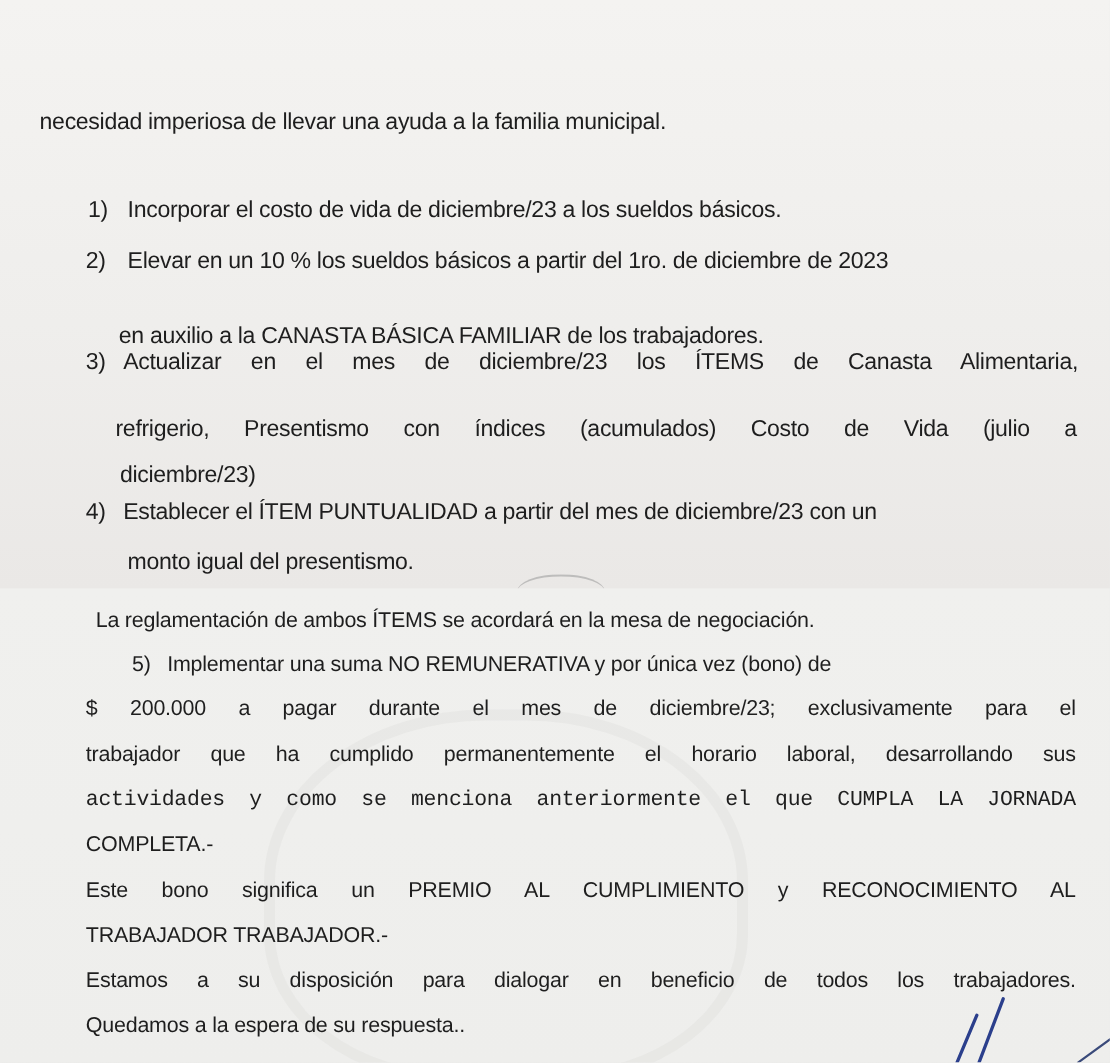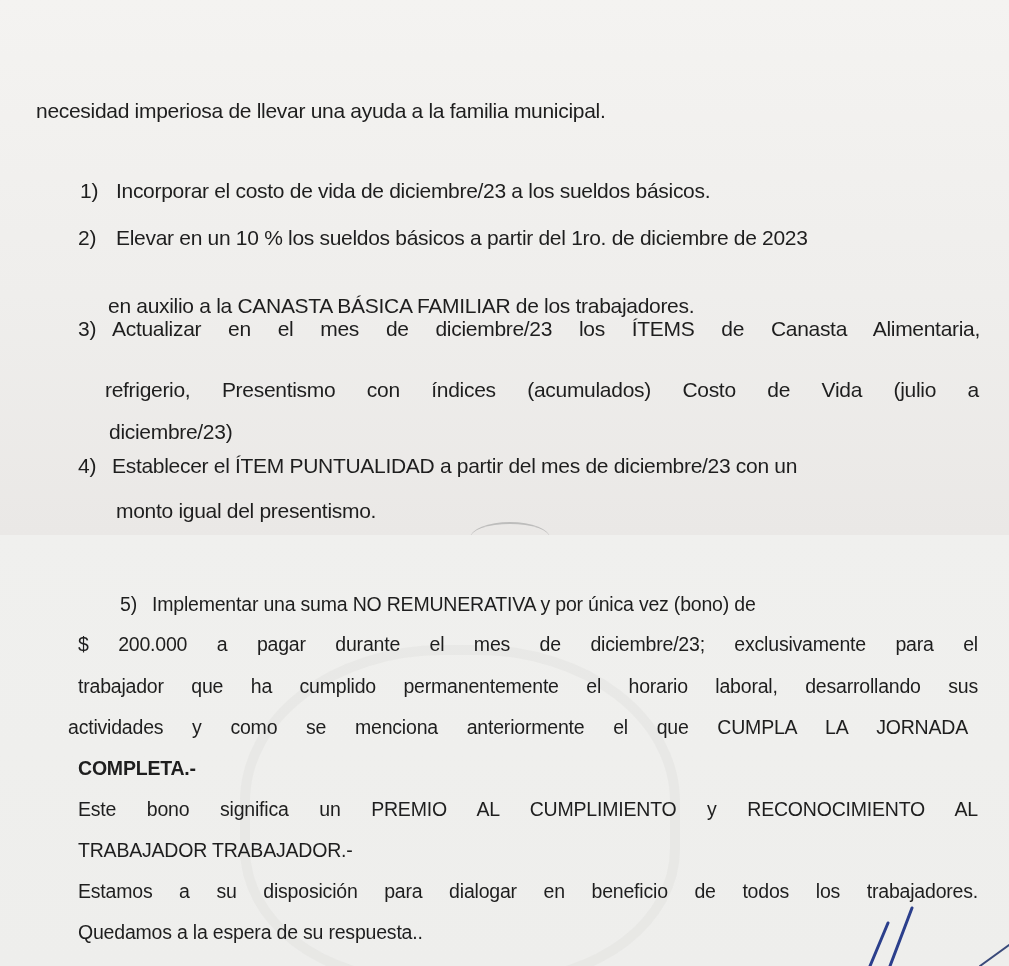--- a/index.html
+++ b/index.html
@@ -63,28 +63,29 @@
     <div class="line" style="left:112px; top:455px;">Establecer el ÍTEM PUNTUALIDAD a partir del mes de diciembre/23 con un</div>
     <div class="line" style="left:116px; top:500px;">monto igual del presentismo.</div>
   </div>
 </div>
 
 <div class="stamp-arc"></div>
 
 <div class="section-bottom">
   <div class="watermark" style="top:110px; left:240px;"></div>
 
+  <div class="line" style="left:87px; top:20px;">La reglamentación de ambos ÍTEMS se acordará en la mesa de negociación.</div>
 
   <div>
     <div class="line" style="left:120px; top:60px;">5)</div>
     <div class="line" style="left:152px; top:60px;">Implementar una suma NO REMUNERATIVA y por única vez (bono) de</div>
     <div class="line justify" style="left:78px; top:100px; width:900px;">$ 200.000 a pagar durante el mes de diciembre/23; exclusivamente para el</div>
     <div class="line justify" style="left:78px; top:142px; width:900px;">trabajador que ha cumplido  permanentemente el horario laboral, desarrollando sus</div>
-    <div class="line justify" style="left:68px; top:183px; width:900px;">actividades y como se menciona anteriormente el que CUMPLA LA JORNADA</div>
-    <div class="line" style="left:78px; top:224px;font-weight:bold;">COMPLETA.-</div>
+    <div class="line justify" style="left:78px; top:183px; width:900px;font-family:Liberation Mono, monospace;">actividades y como se menciona anteriormente el que CUMPLA LA JORNADA</div>
+    <div class="line" style="left:78px; top:224px;">COMPLETA.-</div>
   </div>
 
   <div>
     <div class="line justify" style="left:78px; top:265px; width:900px;">Este bono significa un PREMIO AL CUMPLIMIENTO y RECONOCIMIENTO AL</div>
     <div class="line" style="left:78px; top:306px;">TRABAJADOR TRABAJADOR.-</div>
   </div>
 
   <div>
     <div class="line justify" style="left:78px; top:347px; width:900px;">Estamos a su disposición para dialogar en beneficio de todos los trabajadores.</div>
     <div class="line" style="left:78px; top:388px;">Quedamos a la espera de su respuesta..</div>

